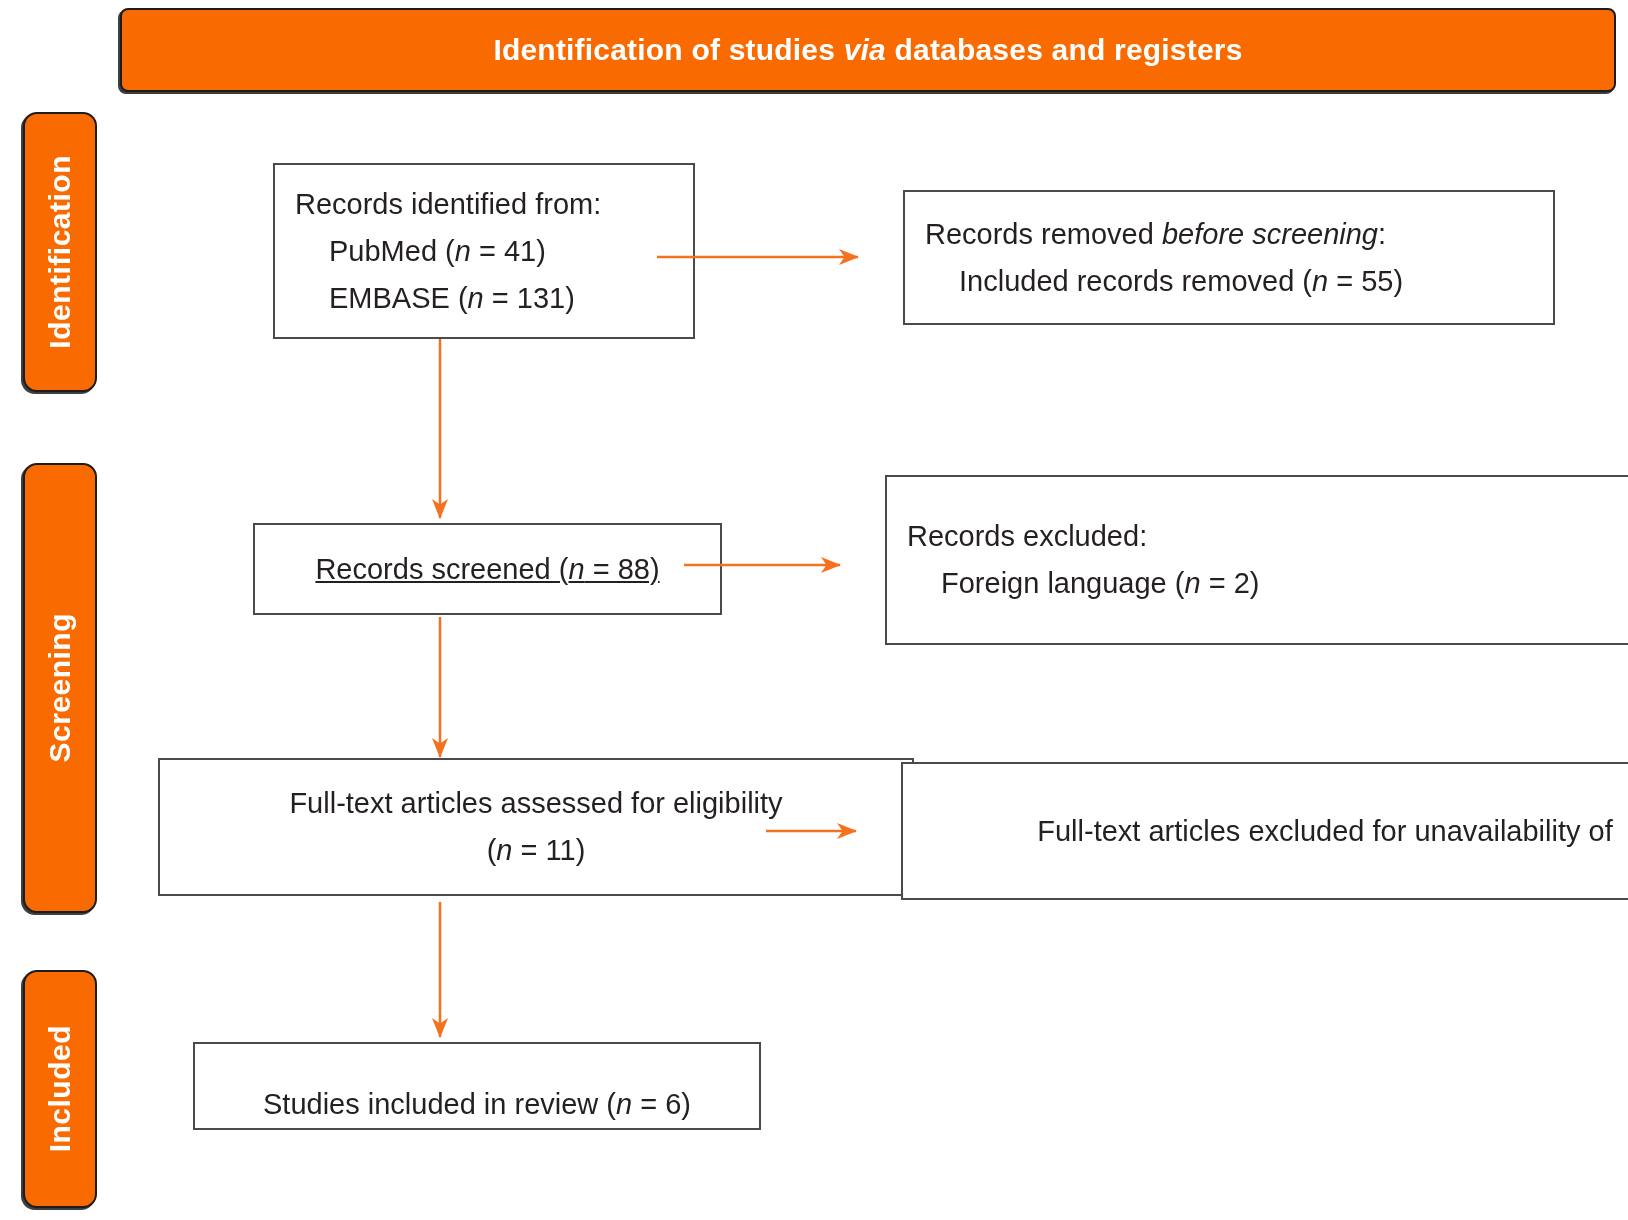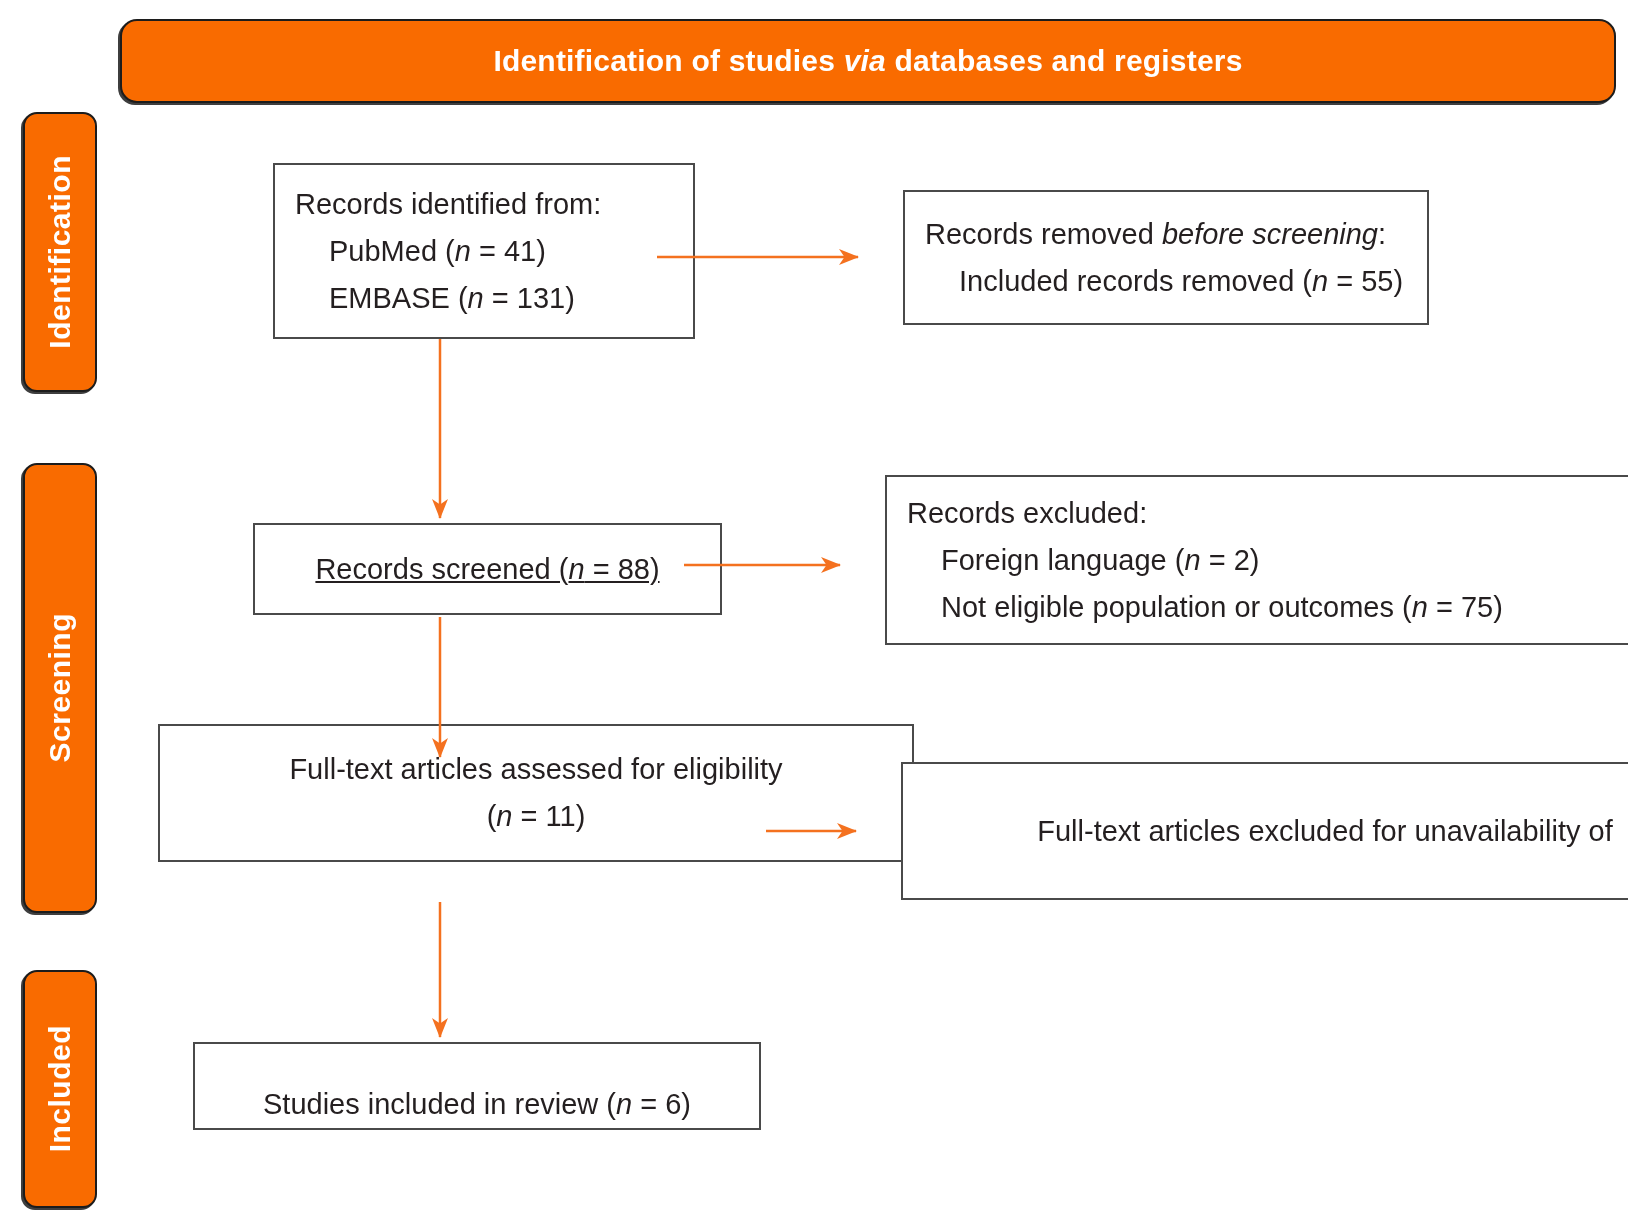--- a/index.html
+++ b/index.html
@@ -13,24 +13,24 @@
   html,body{background:#ffffff;}
   body{font-family:"Liberation Sans","DejaVu Sans",sans-serif;color:var(--text);}
   .canvas{
     position:relative;
     width:1628px;height:1220px;
     background:#ffffff;
     overflow:hidden;
   }
   
   .title-bar{
-    position:absolute;left:120px;top:19px;width:1496px;height:84px;
+    position:absolute;left:120px;top:8px;width:1496px;height:84px;
     background:var(--orange);
     border:2px solid var(--dark-border);
-    border-radius:17px;
+    border-radius:8px;
     box-shadow:-2px 2px 0 rgba(28,28,28,.85);
     display:flex;align-items:center;justify-content:center;
     color:#ffffff;font-weight:bold;font-size:30px;letter-spacing:.2px;
   }
   
   .rail{
     position:absolute;left:23px;width:74px;
     background:var(--orange);
     border:2px solid var(--dark-border);
     border-radius:14px;
@@ -53,24 +53,24 @@
     border:2px solid var(--box-border);
     display:flex;flex-direction:column;justify-content:center;
     font-size:29px;color:var(--text);margin-left:40px;
   }
   .box .line{line-height:47px;white-space:nowrap;}
   .box.hang{align-items:flex-start;padding-left:20px;padding-right:10px;}
   .box.hang .line:nth-child(n+2){padding-left:34px;}
   .box.center{align-items:center;text-align:center;}
   .it{font-style:italic;}
   #box-records-identified{left:233px;top:163px;width:422px;height:176px;}
-  #box-records-removed{left:863px;top:190px;width:526px;height:135px;text-align:center;}
+  #box-records-removed{left:863px;top:190px;width:652px;height:135px;text-align:center;}
   #box-records-screened{left:213px;top:523px;width:469px;height:92px;text-decoration:underline;}
   #box-records-excluded{left:845px;top:475px;width:773px;height:170px;}
-  #box-fulltext-assessed{left:118px;top:724px;width:756px;height:138px;}
+  #box-fulltext-assessed{left:118px;top:758px;width:756px;height:138px;}
   #box-fulltext-excluded{left:861px;top:762px;width:848px;height:138px;}
   #box-studies-included{left:153px;top:1042px;width:568px;height:88px;justify-content:flex-end;}
   
   svg.arrows{
     position:absolute;left:0;top:0;width:1628px;height:1220px;
     pointer-events:none;
   }
   svg.arrows line{stroke:var(--arrow);stroke-width:2.5;}
   svg.arrows .head{fill:var(--arrow);}
 </style>
@@ -104,21 +104,20 @@
       <div class="line"><span>Included records removed (</span><span class="it">n</span><span> = 55)</span></div>
     </div>
 
   <div class="box center" id="box-records-screened">
       <div class="line"><span>Records screened (</span><span class="it">n</span><span> = 88)</span></div>
     </div>
 
   <div class="box hang" id="box-records-excluded">
       <div class="line"><span>Records excluded:</span></div>
       <div class="line"><span>Foreign language (</span><span class="it">n</span><span> = 2)</span></div>
-      <div class="line"><span>Not eligible population or outcomes (</span><span class="it">n</span><span> = 75)</span></div>
     </div>
 
   <div class="box center" id="box-fulltext-assessed">
       <div class="line"><span>Full-text articles assessed for eligibility</span></div>
       <div class="line"><span>(</span><span class="it">n</span><span> = 11)</span></div>
     </div>
 
   <div class="box center" id="box-fulltext-excluded">
       <div class="line"><span>Full-text articles excluded for unavailability of</span></div>
     </div>

